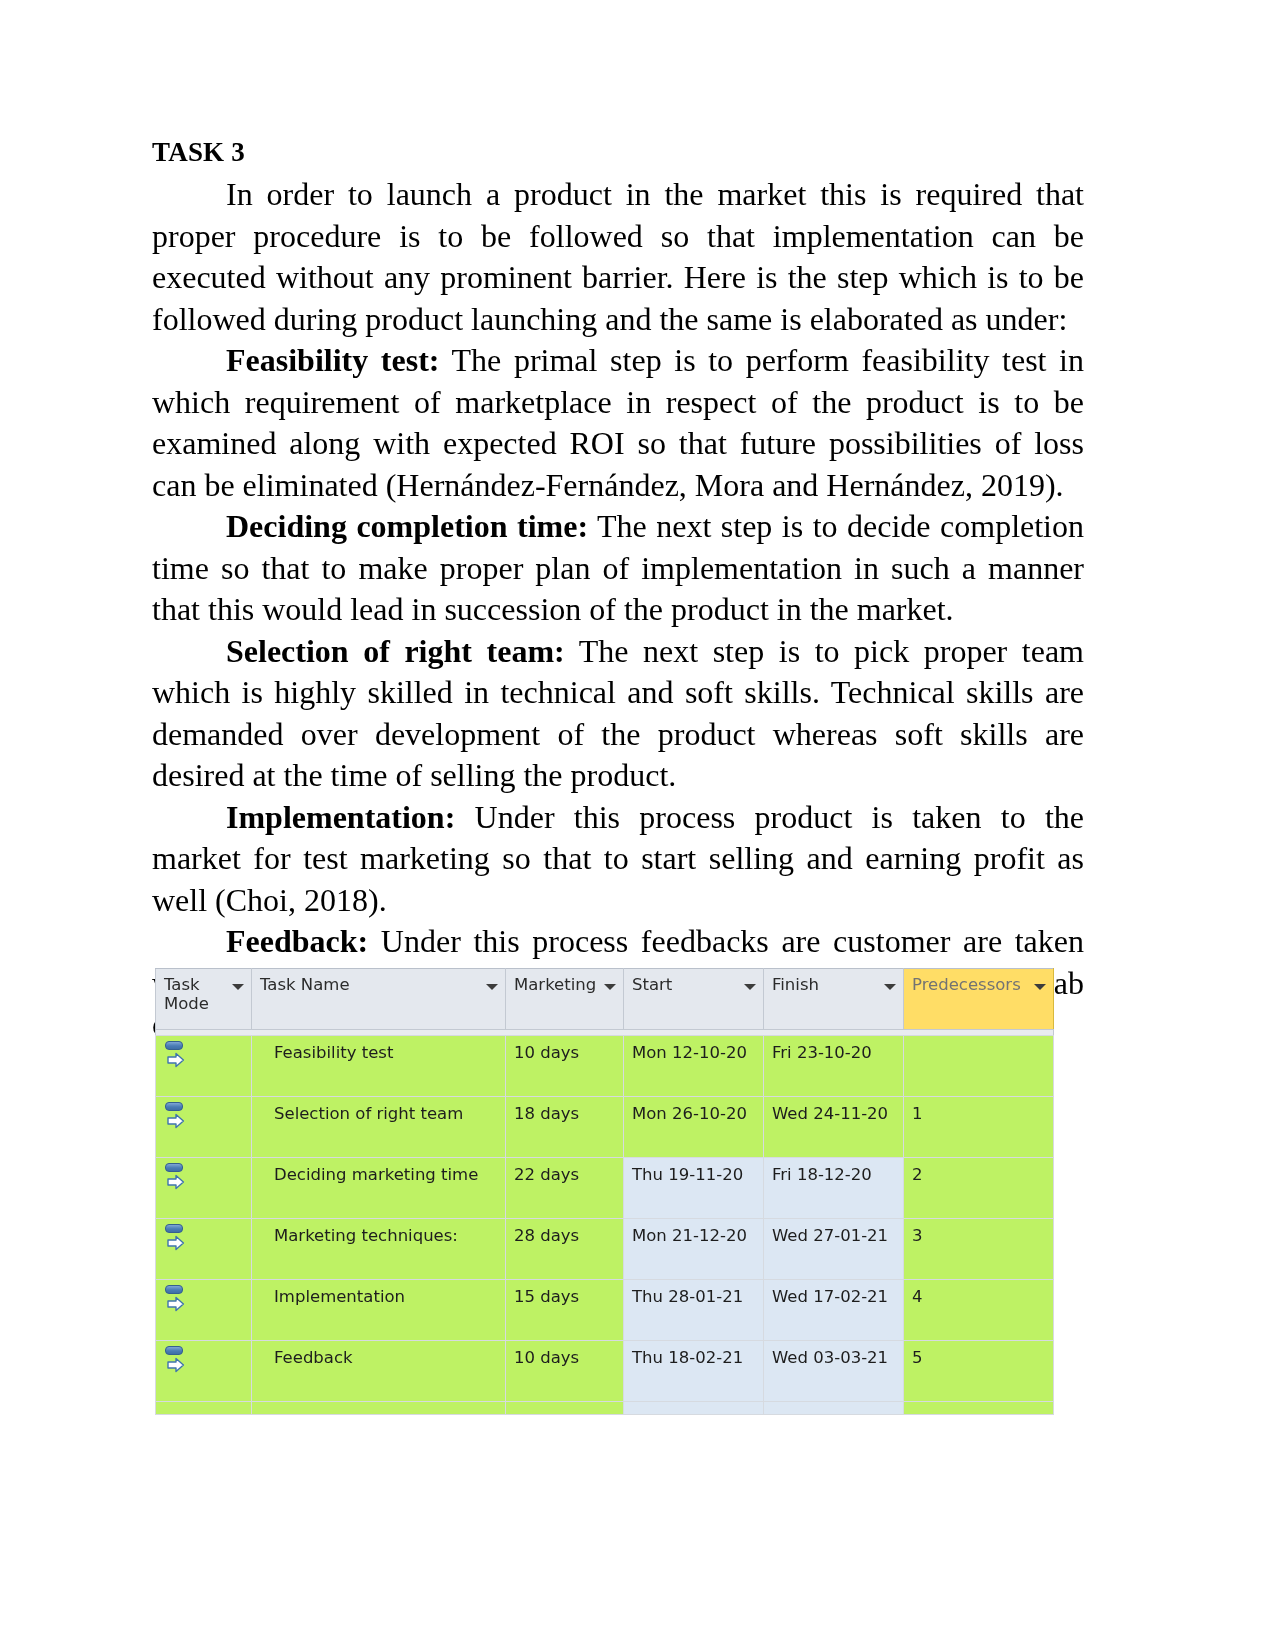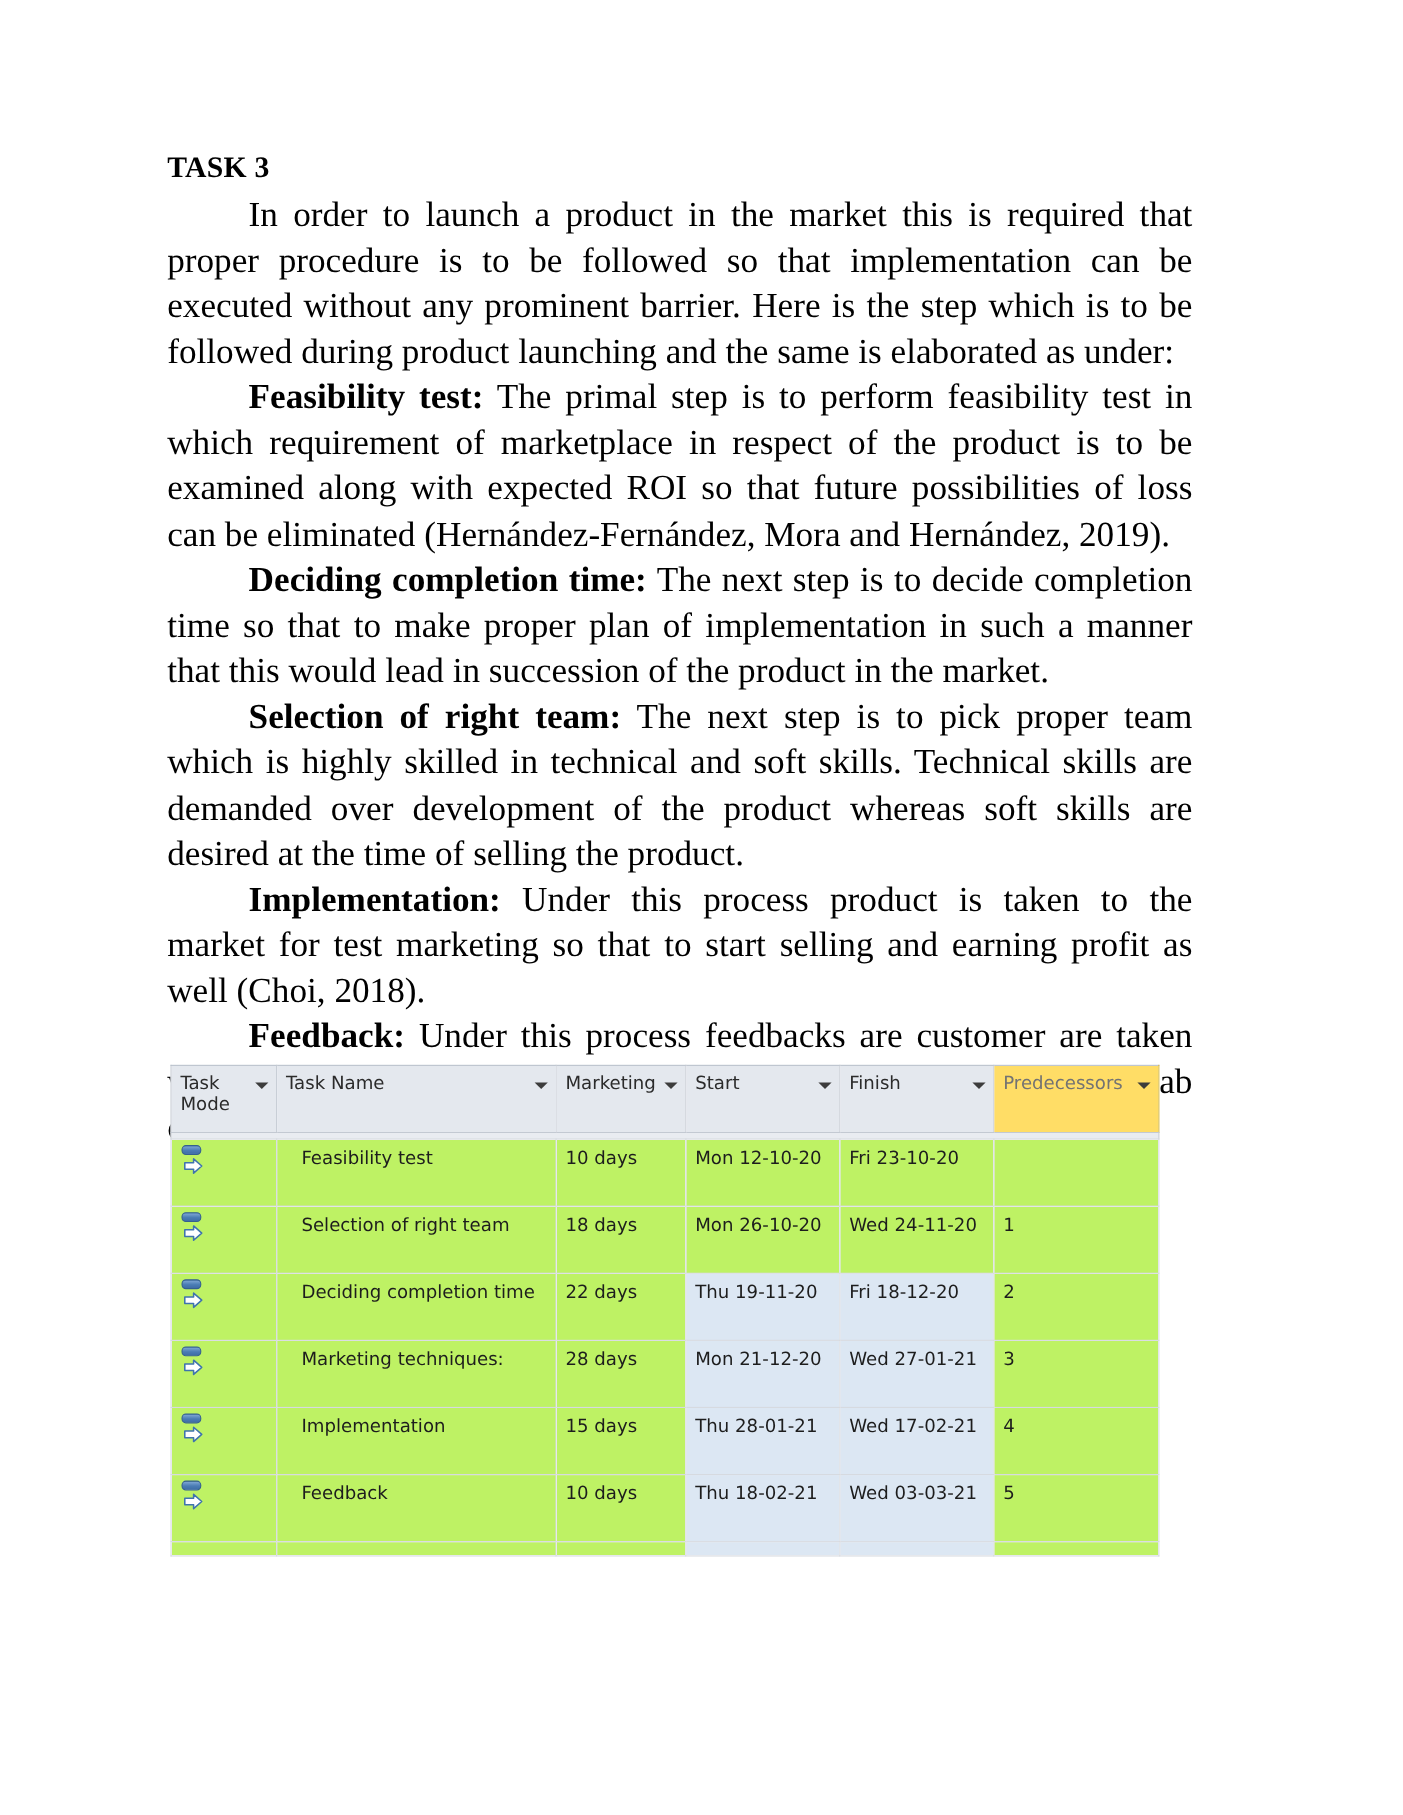--- a/index.html
+++ b/index.html
@@ -264,21 +264,21 @@
           <td class="c-mode">
             <span class="mode-icon">
               <span class="bar"></span>
               <span class="arrow">
                 <svg width="18" height="16" viewBox="0 0 18 16">
                   <path d="M1 5 H9 V1.5 L16.4 8 L9 14.5 V11 H1 Z" fill="#ffffff" stroke="#3f74ad" stroke-width="1.4" stroke-linejoin="round"></path>
                 </svg>
               </span>
             </span>
           </td>
-          <td class="c-name">Deciding completion time</td>
+          <td class="c-name">Deciding marketing time</td>
           <td>22 days</td>
           <td class="sel">Thu 19-11-20</td>
           <td class="sel">Fri 18-12-20</td>
           <td>2</td>
         </tr>
 
         <tr>
           <td class="c-mode">
             <span class="mode-icon">
               <span class="bar"></span>

